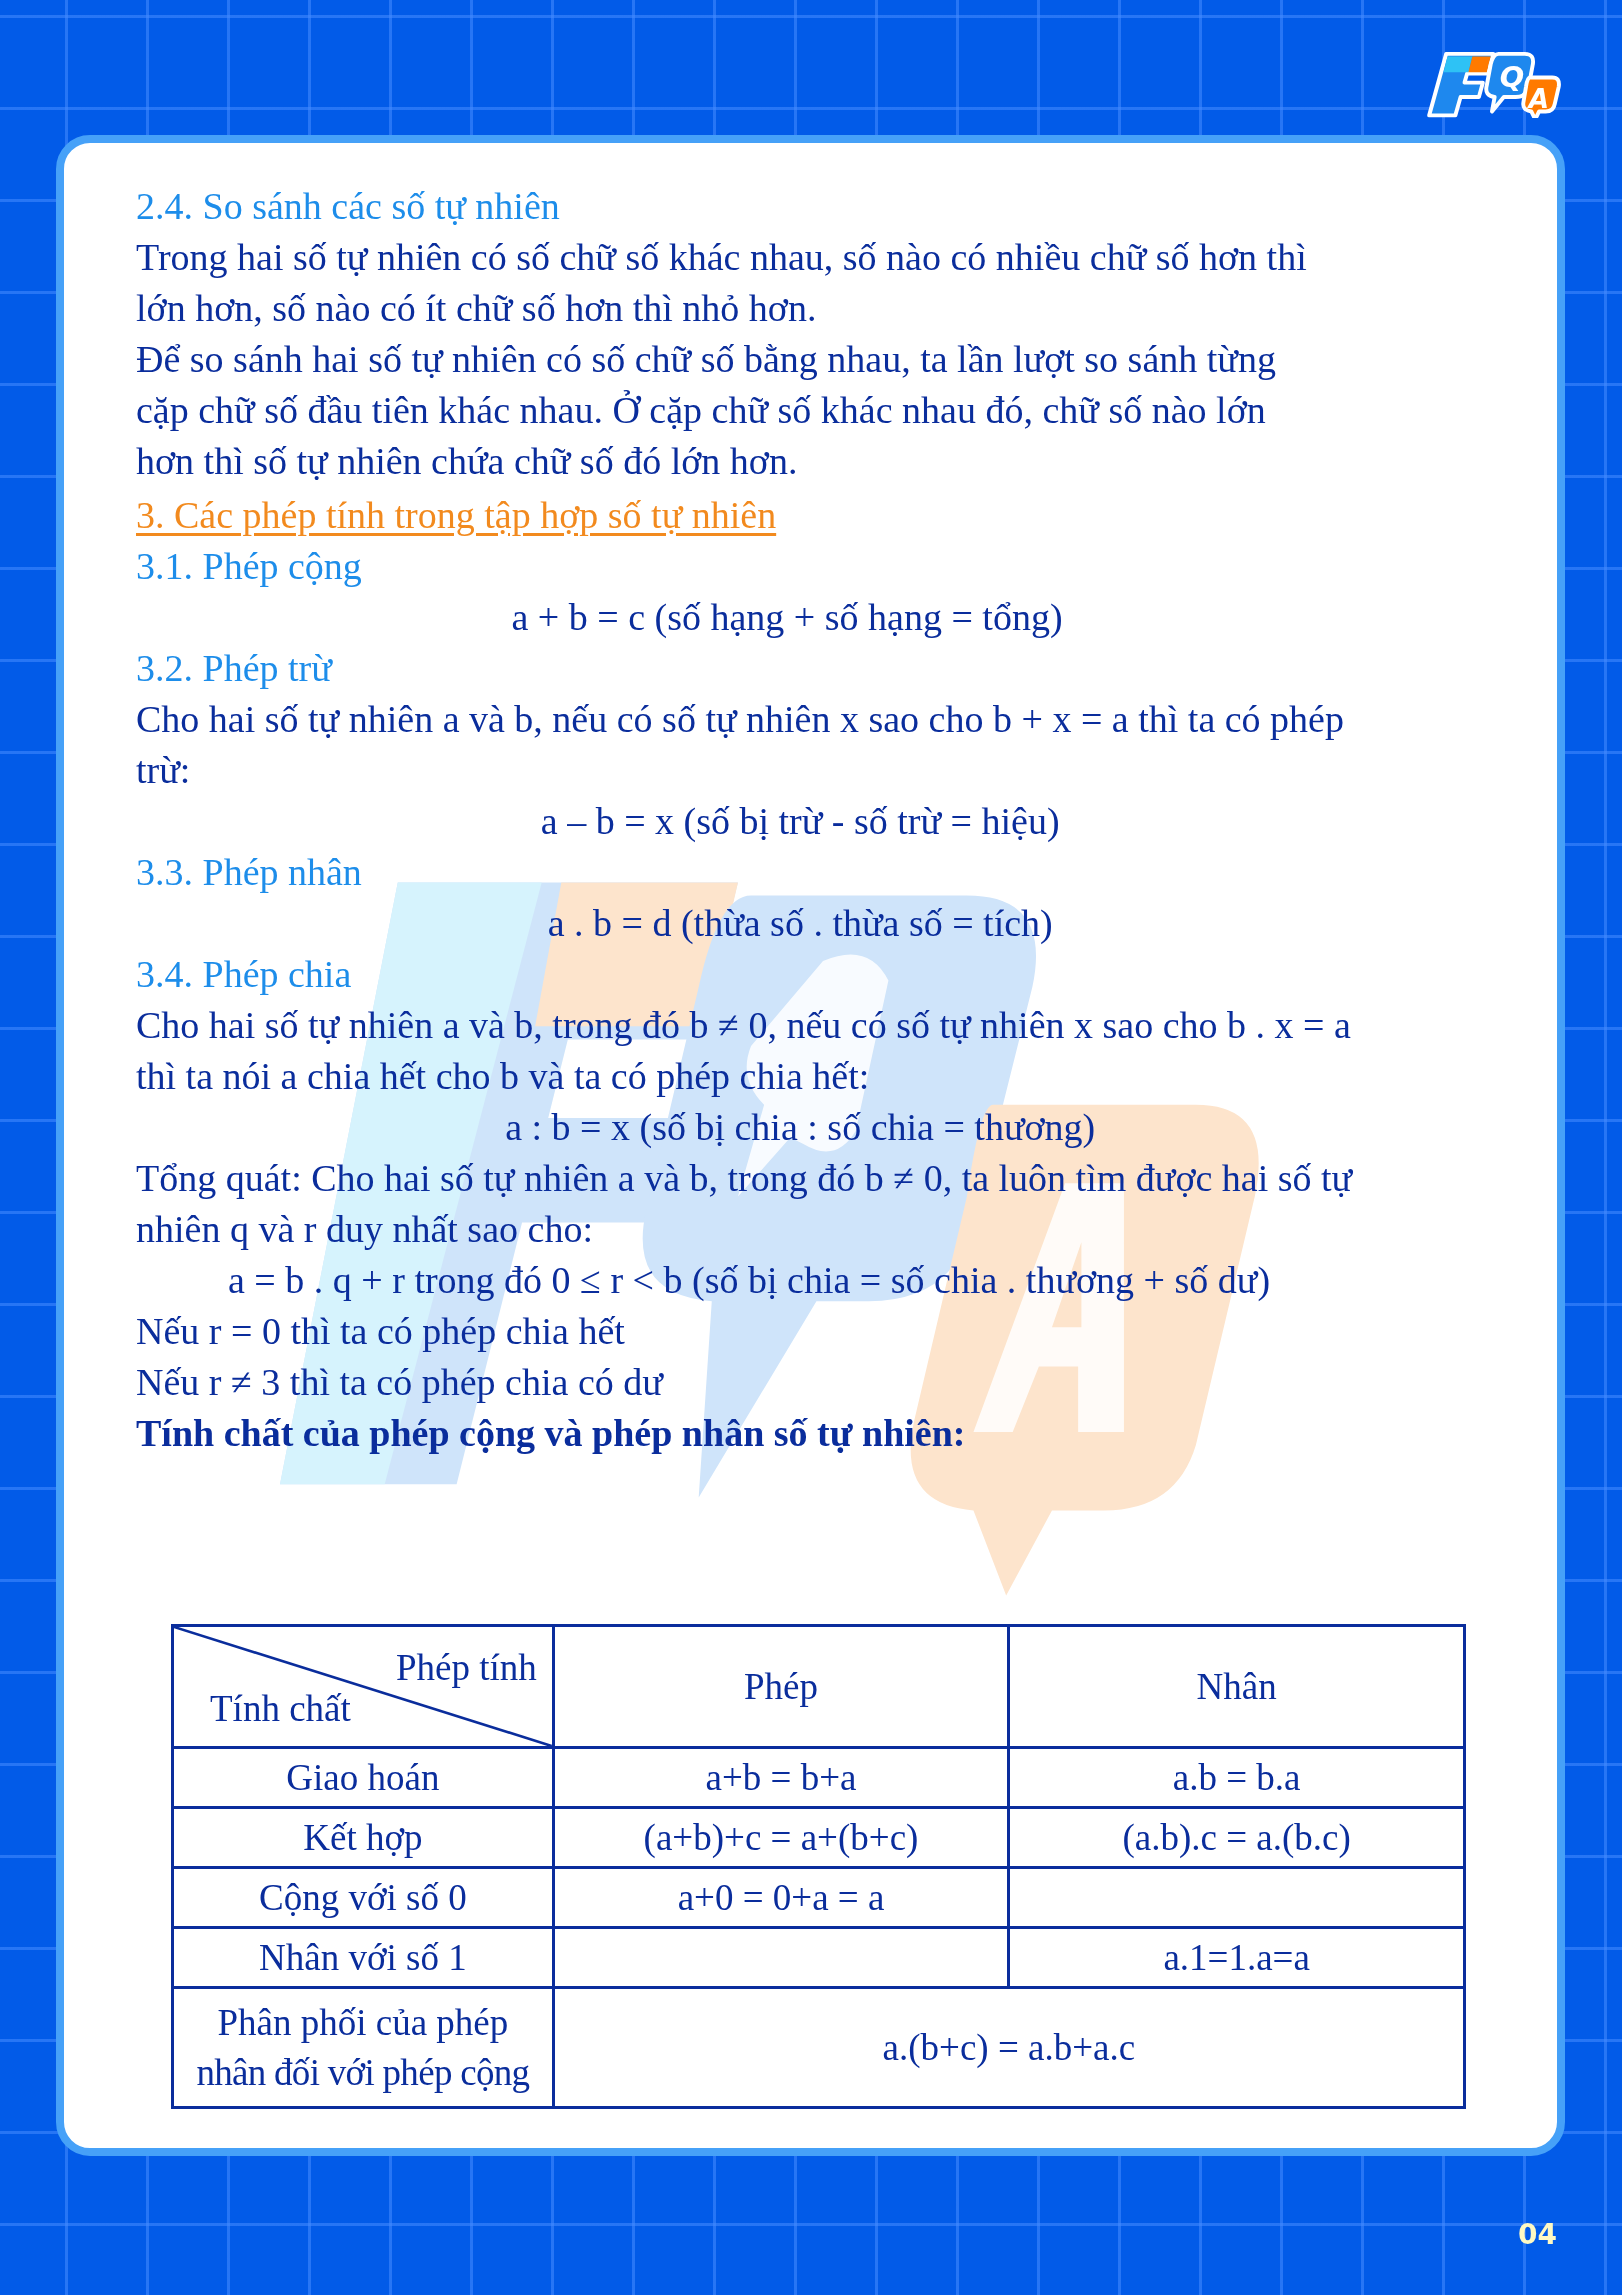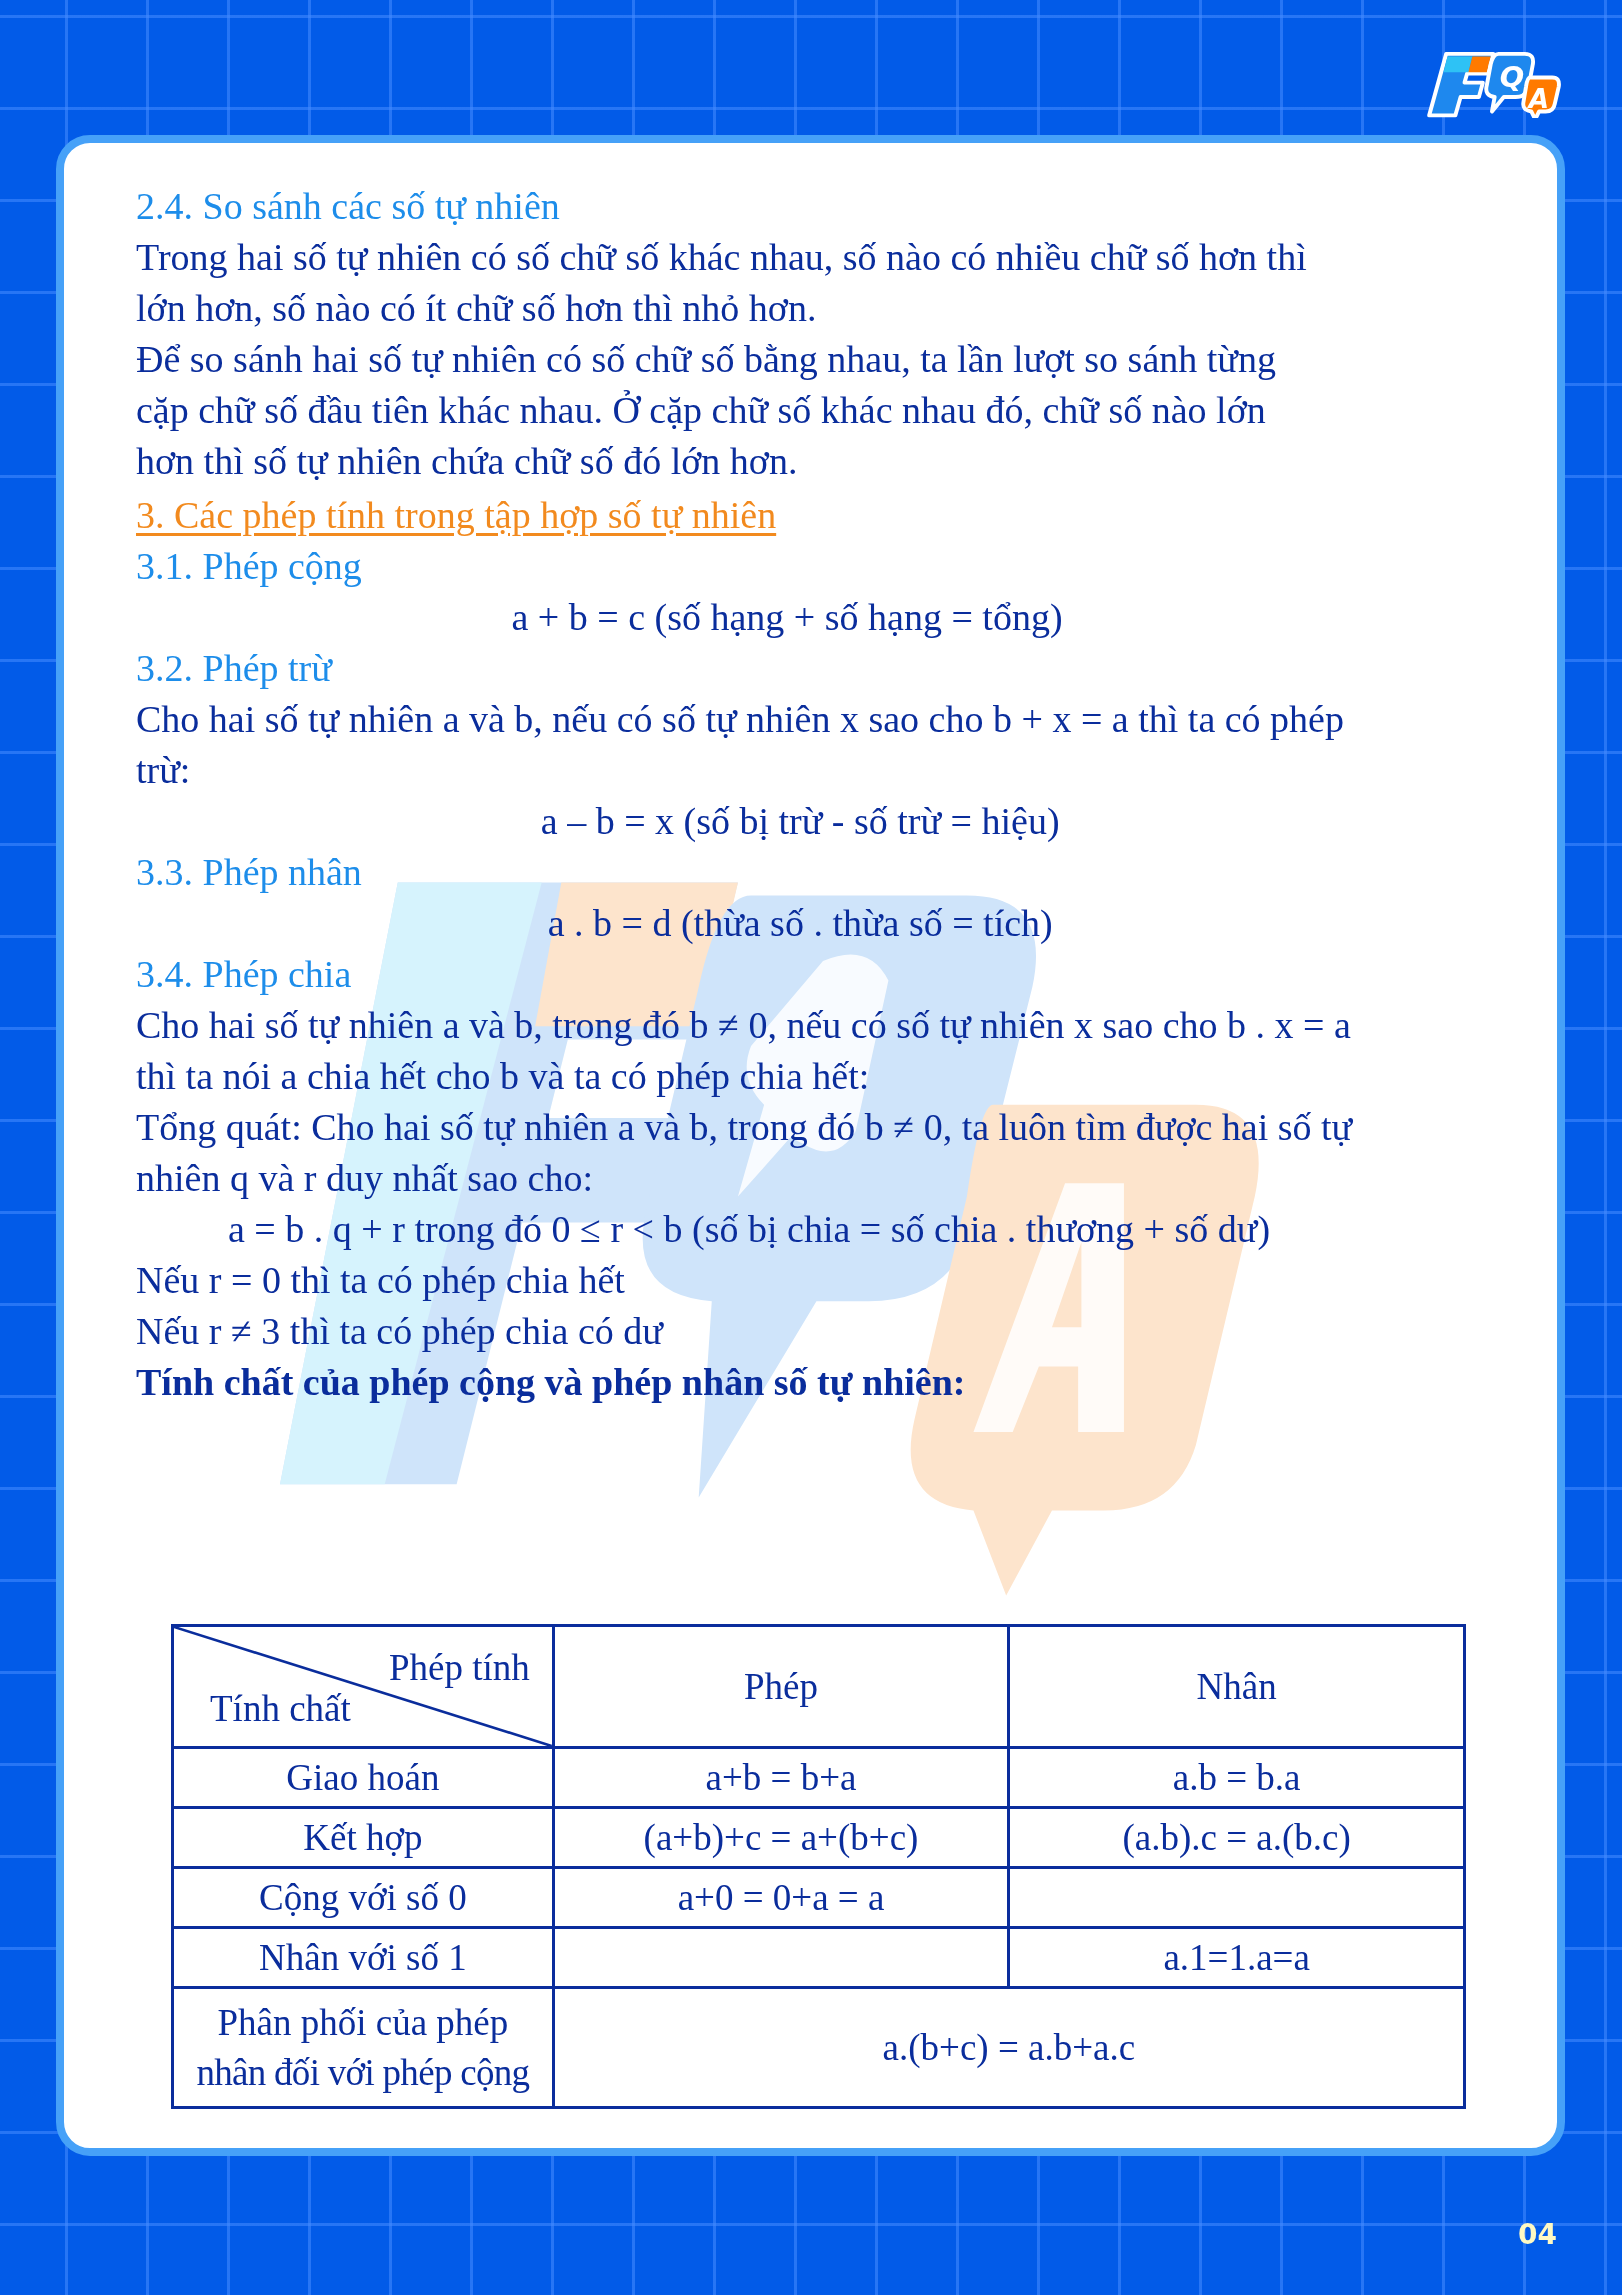--- a/index.html
+++ b/index.html
@@ -27,21 +27,21 @@
   .indent { padding-left: 92px; }
   .bold { font-weight: bold; }
   .formula { text-align: center; }
   table.props {
     position: absolute; left: 107px; top: 1481px; width: 1295px;
     border-collapse: collapse; color: #0A2D9C; font-size: 37px;
   }
   table.props td { border: 3.3px solid #0A2D9C; text-align: center; padding: 0; line-height: 46px; }
   .diag-cell { position: relative; width: 380px; height: 119px; }
   .diag-cell svg { position: absolute; left: 0; top: 0; width: 100%; height: 100%; }
-  .diag-top { position: absolute; right: 22px; top: 18.3px; }
+  .diag-top { position: absolute; right: 15px; top: 18.3px; }
   .diag-bottom { position: absolute; left: 22px; bottom: 14.4px; margin-left: 14px; }
   .page-num { position: absolute; left: 1518px; top: 2218px; color: #fef9c3; font-family: "DejaVu Sans", sans-serif; font-weight: bold; font-size: 28px; }
 </style>
 </head>
 <body>
 
 <div class="logo">
   <svg viewBox="0 0 220 110" width="144" height="72">
 
     <path d="M40 12 L112 12 L104 42 L72 42 L68 56 L96 56 L90 78 L62 78 L54 106 L14 106 Z" fill="#1E88EE" stroke="#fff" stroke-width="6" stroke-linejoin="round"></path>
@@ -85,20 +85,21 @@
     <div class="line">Cho hai số tự nhiên a và b, nếu có số tự nhiên x sao cho b + x = a thì ta có phép</div>
     <div class="line">trừ:</div>
     <div class="line formula" style="padding-right:19.6px;">a – b = x (số bị trừ - số trừ = hiệu)</div>
 
     <div class="line h-blue">3.3. Phép nhân</div>
     <div class="line formula" style="padding-right:19.6px;">a . b = d (thừa số . thừa số = tích)</div>
 
     <div class="line h-blue">3.4. Phép chia</div>
     <div class="line">Cho hai số tự nhiên a và b, trong đó  b ≠ 0, nếu có số tự nhiên x sao cho b . x = a</div>
     <div class="line">thì ta nói a chia hết cho b và ta có phép chia hết:</div>
+    <div class="line formula" style="padding-right:19.6px;">a : b = x (số bị chia : số chia = thương)</div>
     <div class="line">Tổng quát: Cho hai số tự nhiên a và b, trong đó b ≠ 0, ta luôn tìm được hai số tự</div>
     <div class="line">nhiên q và r duy nhất sao cho:</div>
     <div class="line indent">a = b . q + r trong đó 0 ≤ r &lt; b (số bị chia = số chia . thương + số dư)</div>
     <div class="line">Nếu r = 0 thì ta có phép chia hết</div>
     <div class="line">Nếu r ≠ 3 thì ta có phép chia có dư</div>
     <div class="line bold">Tính chất của phép cộng và phép nhân số tự nhiên:</div>
   </div>
 
   <table class="props">
     <tbody>

